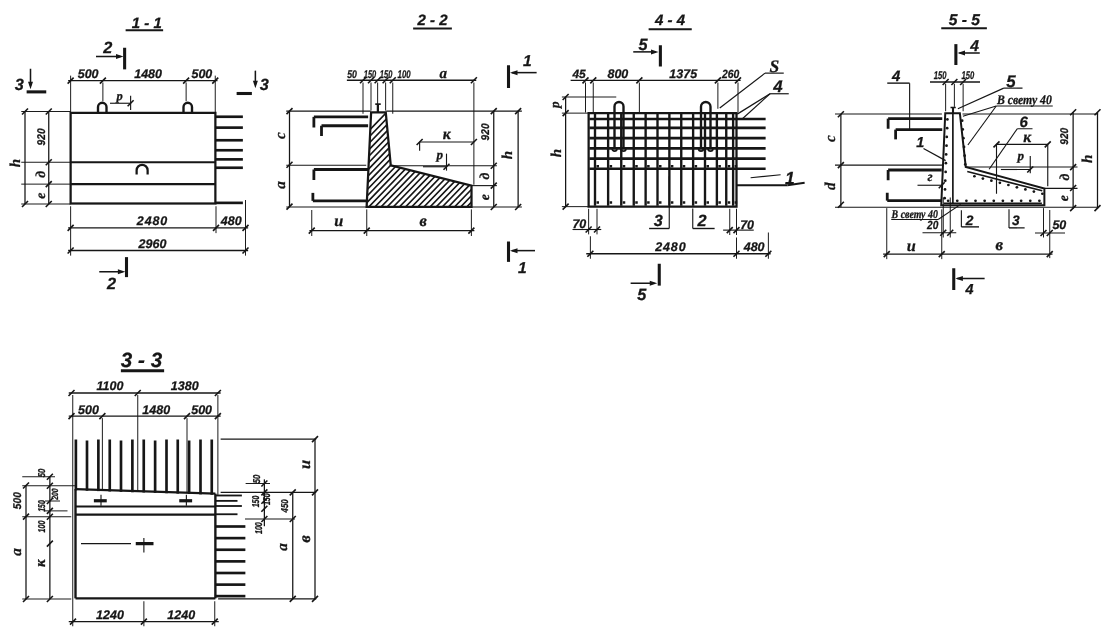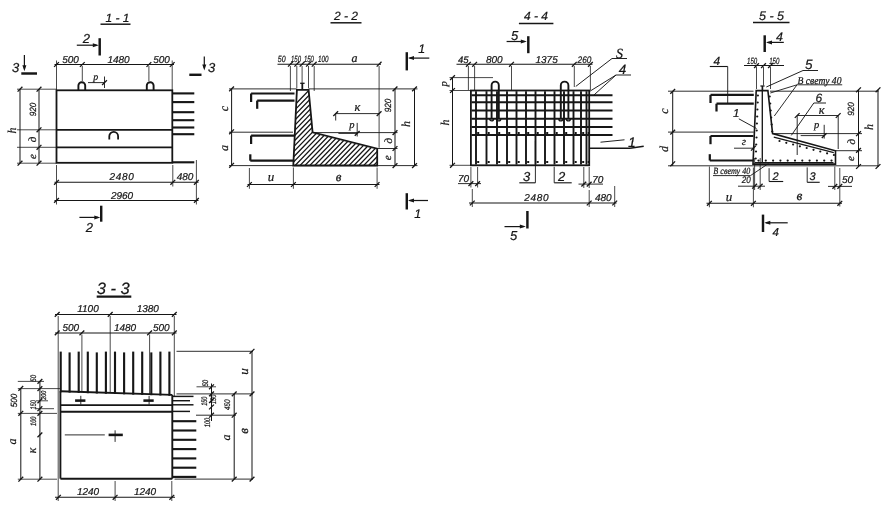--- a/index.html
+++ b/index.html
@@ -1,16 +1,16 @@
 <!DOCTYPE html>
 <html><head>
 <meta charset="utf-8">
 <style>
   html,body{margin:0;padding:0;background:#ffffff;}
-  #page{width:893px;height:512px;background:#ffffff;overflow:hidden;}
+  #page{width:893px;height:512px;background:#ffffff;overflow:hidden;font-weight:bold;}
 </style>
 </head>
 <body>
 <div id="page">
 <svg width="893" height="512" viewBox="0 0 893 512" xmlns="http://www.w3.org/2000/svg" text-rendering="geometricPrecision" shape-rendering="geometricPrecision">
 
 <g>
         <text x="117.5" y="22.2" font-family="'Liberation Sans', sans-serif" font-style="italic" font-size="12" fill="#161616" stroke="#161616" stroke-width="0.22" text-anchor="middle">1 - 1</text>
         <line x1="100.5" y1="24.2" x2="130.5" y2="24.2" stroke="#161616" stroke-width="1.46"></line>
       </g>

